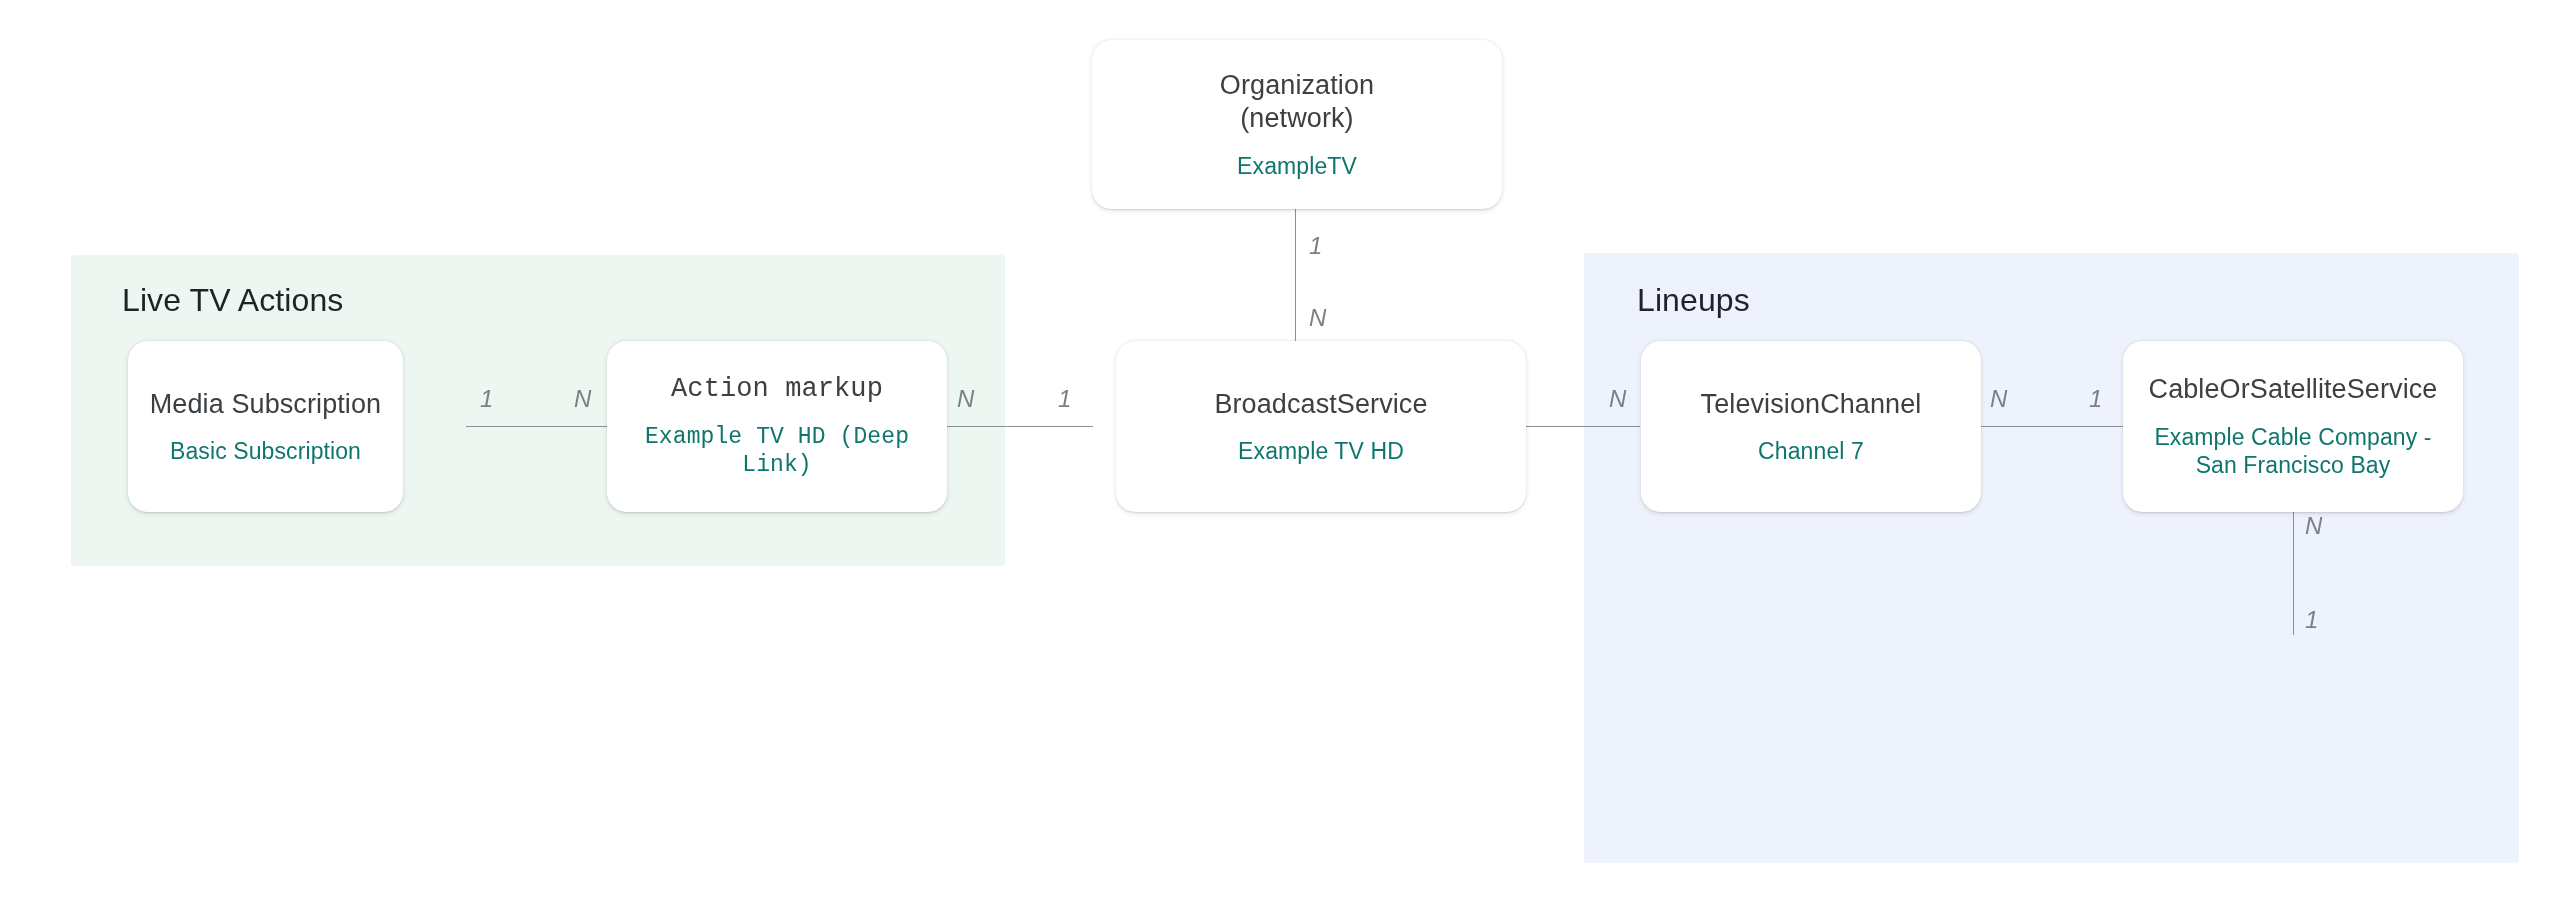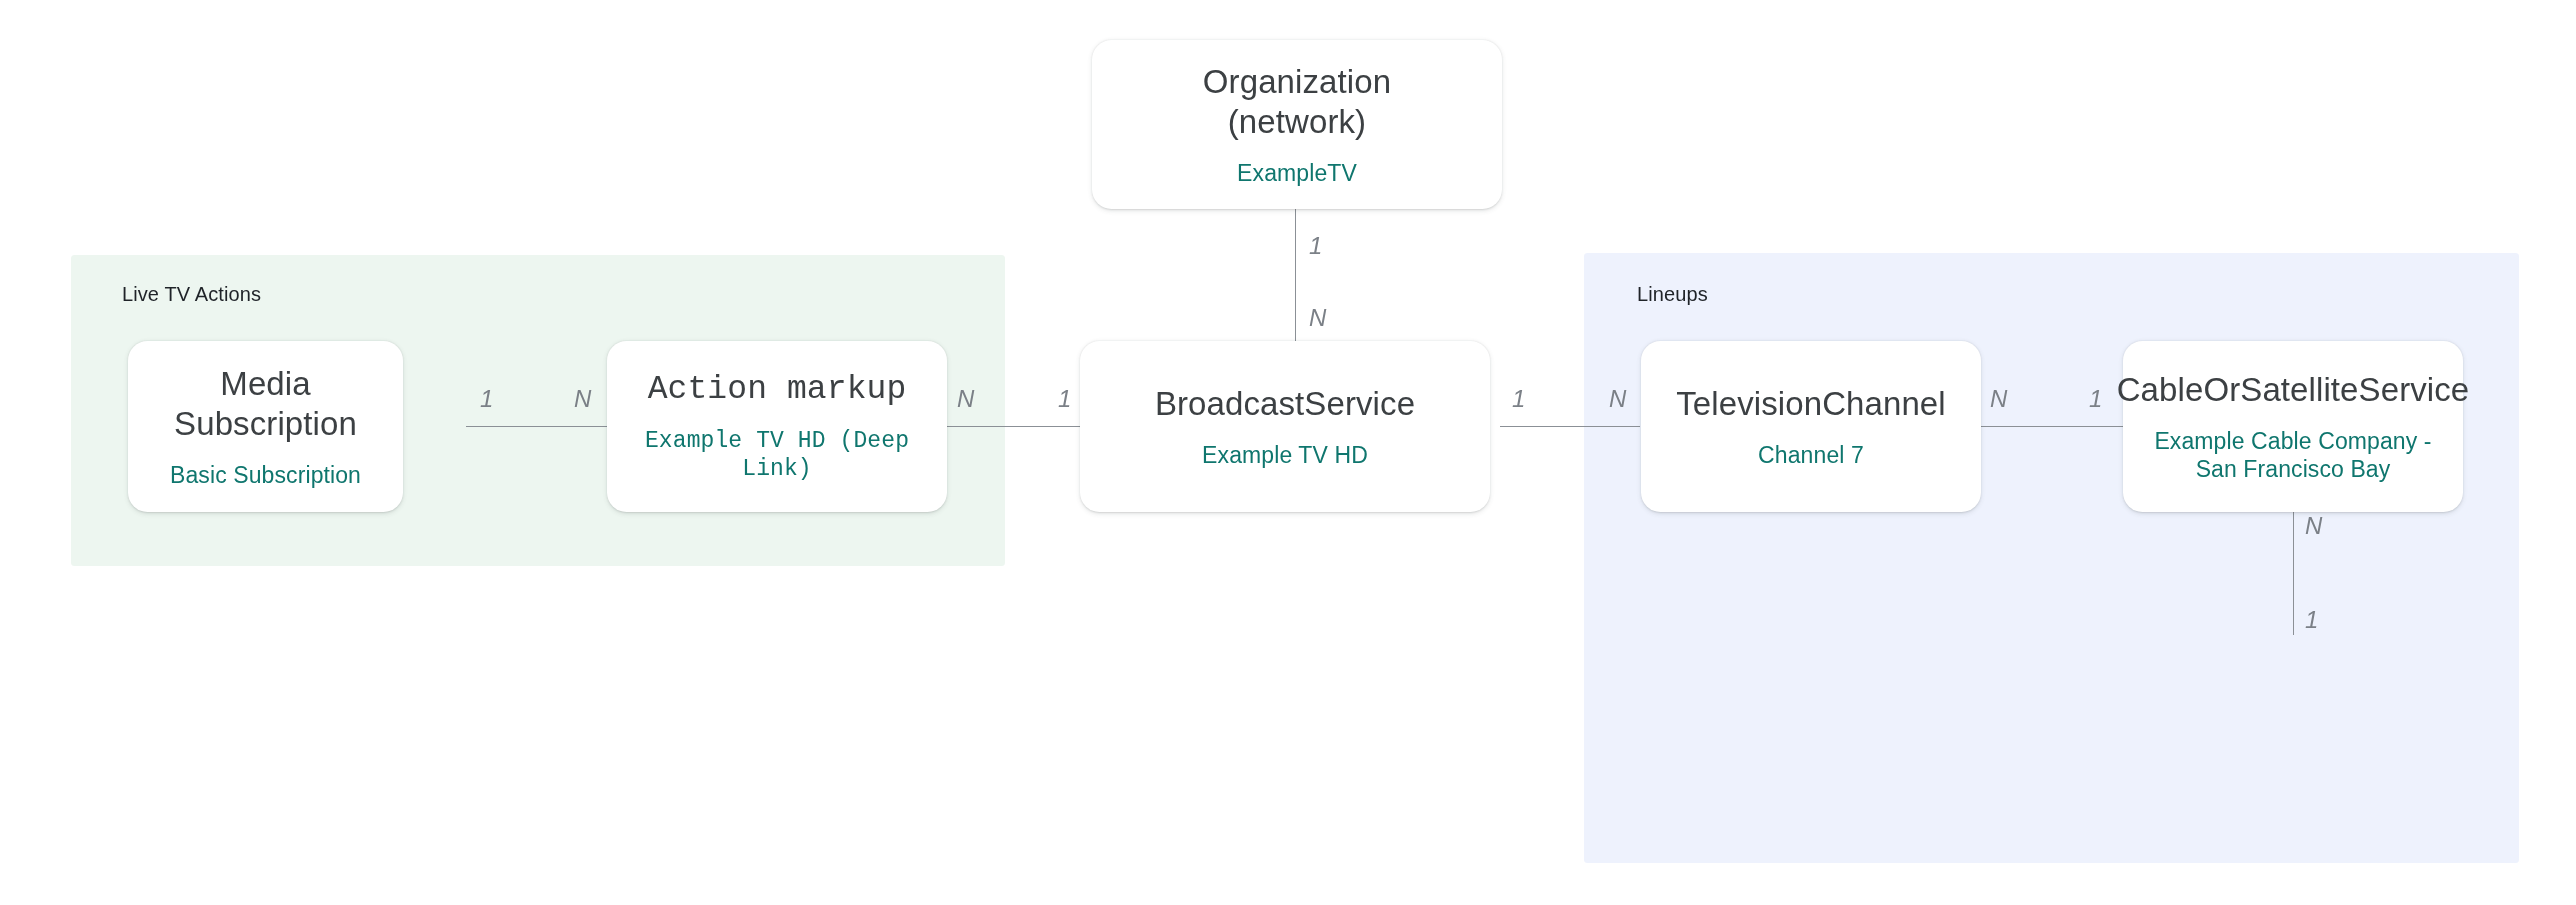--- a/index.html
+++ b/index.html
@@ -19,21 +19,21 @@
     overflow: hidden;
   }
 
   
   .panel {
     position: absolute;
     border-radius: 3.5px;
   }
   .panel-title {
     position: absolute;
-    font-size: 20px;
+    font-size: 32px;
     line-height: 1;
     color: #1f2328;
     font-weight: 400;
     letter-spacing: 0.1px;
     white-space: nowrap;
   }
 
   
   .node {
     position: absolute;
@@ -42,21 +42,21 @@
     box-shadow: 0 1.8px 5.3px rgba(60,64,67,0.12), 0 0.9px 1.8px rgba(60,64,67,0.14);
     display: flex;
     flex-direction: column;
     align-items: center;
     justify-content: center;
     box-sizing: border-box;
     padding: 8.8px 16px;
     z-index: 3;
   }
   .node-title {
-    font-size: 33px;
+    font-size: 27px;
     line-height: 1.22;
     color: #3c4043;
     text-align: center;
     font-weight: 400;
     letter-spacing: 0.1px;
   }
   .node-sub {
     margin-top: 17px;
     font-size: 23px;
     line-height: 1.22;
@@ -135,21 +135,21 @@
   <div class="node" style="left:128px; top:341px; width:275px; height:171px;">
     <div class="node-title">Media Subscription</div>
     <div class="node-sub">Basic Subscription</div>
   </div>
 
   <div class="node" style="left:607px; top:341px; width:340px; height:171px;font-family:Liberation Mono, monospace;">
     <div class="node-title">Action markup</div>
     <div class="node-sub">Example TV HD (Deep Link)</div>
   </div>
 
-  <div class="node" style="left:1080px; top:341px; width:410px; height:171px;">
+  <div class="node" style="left:1116px; top:341px; width:410px; height:171px;">
     <div class="node-title">BroadcastService</div>
     <div class="node-sub">Example TV HD</div>
   </div>
 
   <div class="node" style="left:1641px; top:341px; width:340px; height:171px;">
     <div class="node-title">TelevisionChannel</div>
     <div class="node-sub">Channel 7</div>
   </div>
 
   <div class="node" style="left:2123px; top:341px; width:340px; height:171px;">

